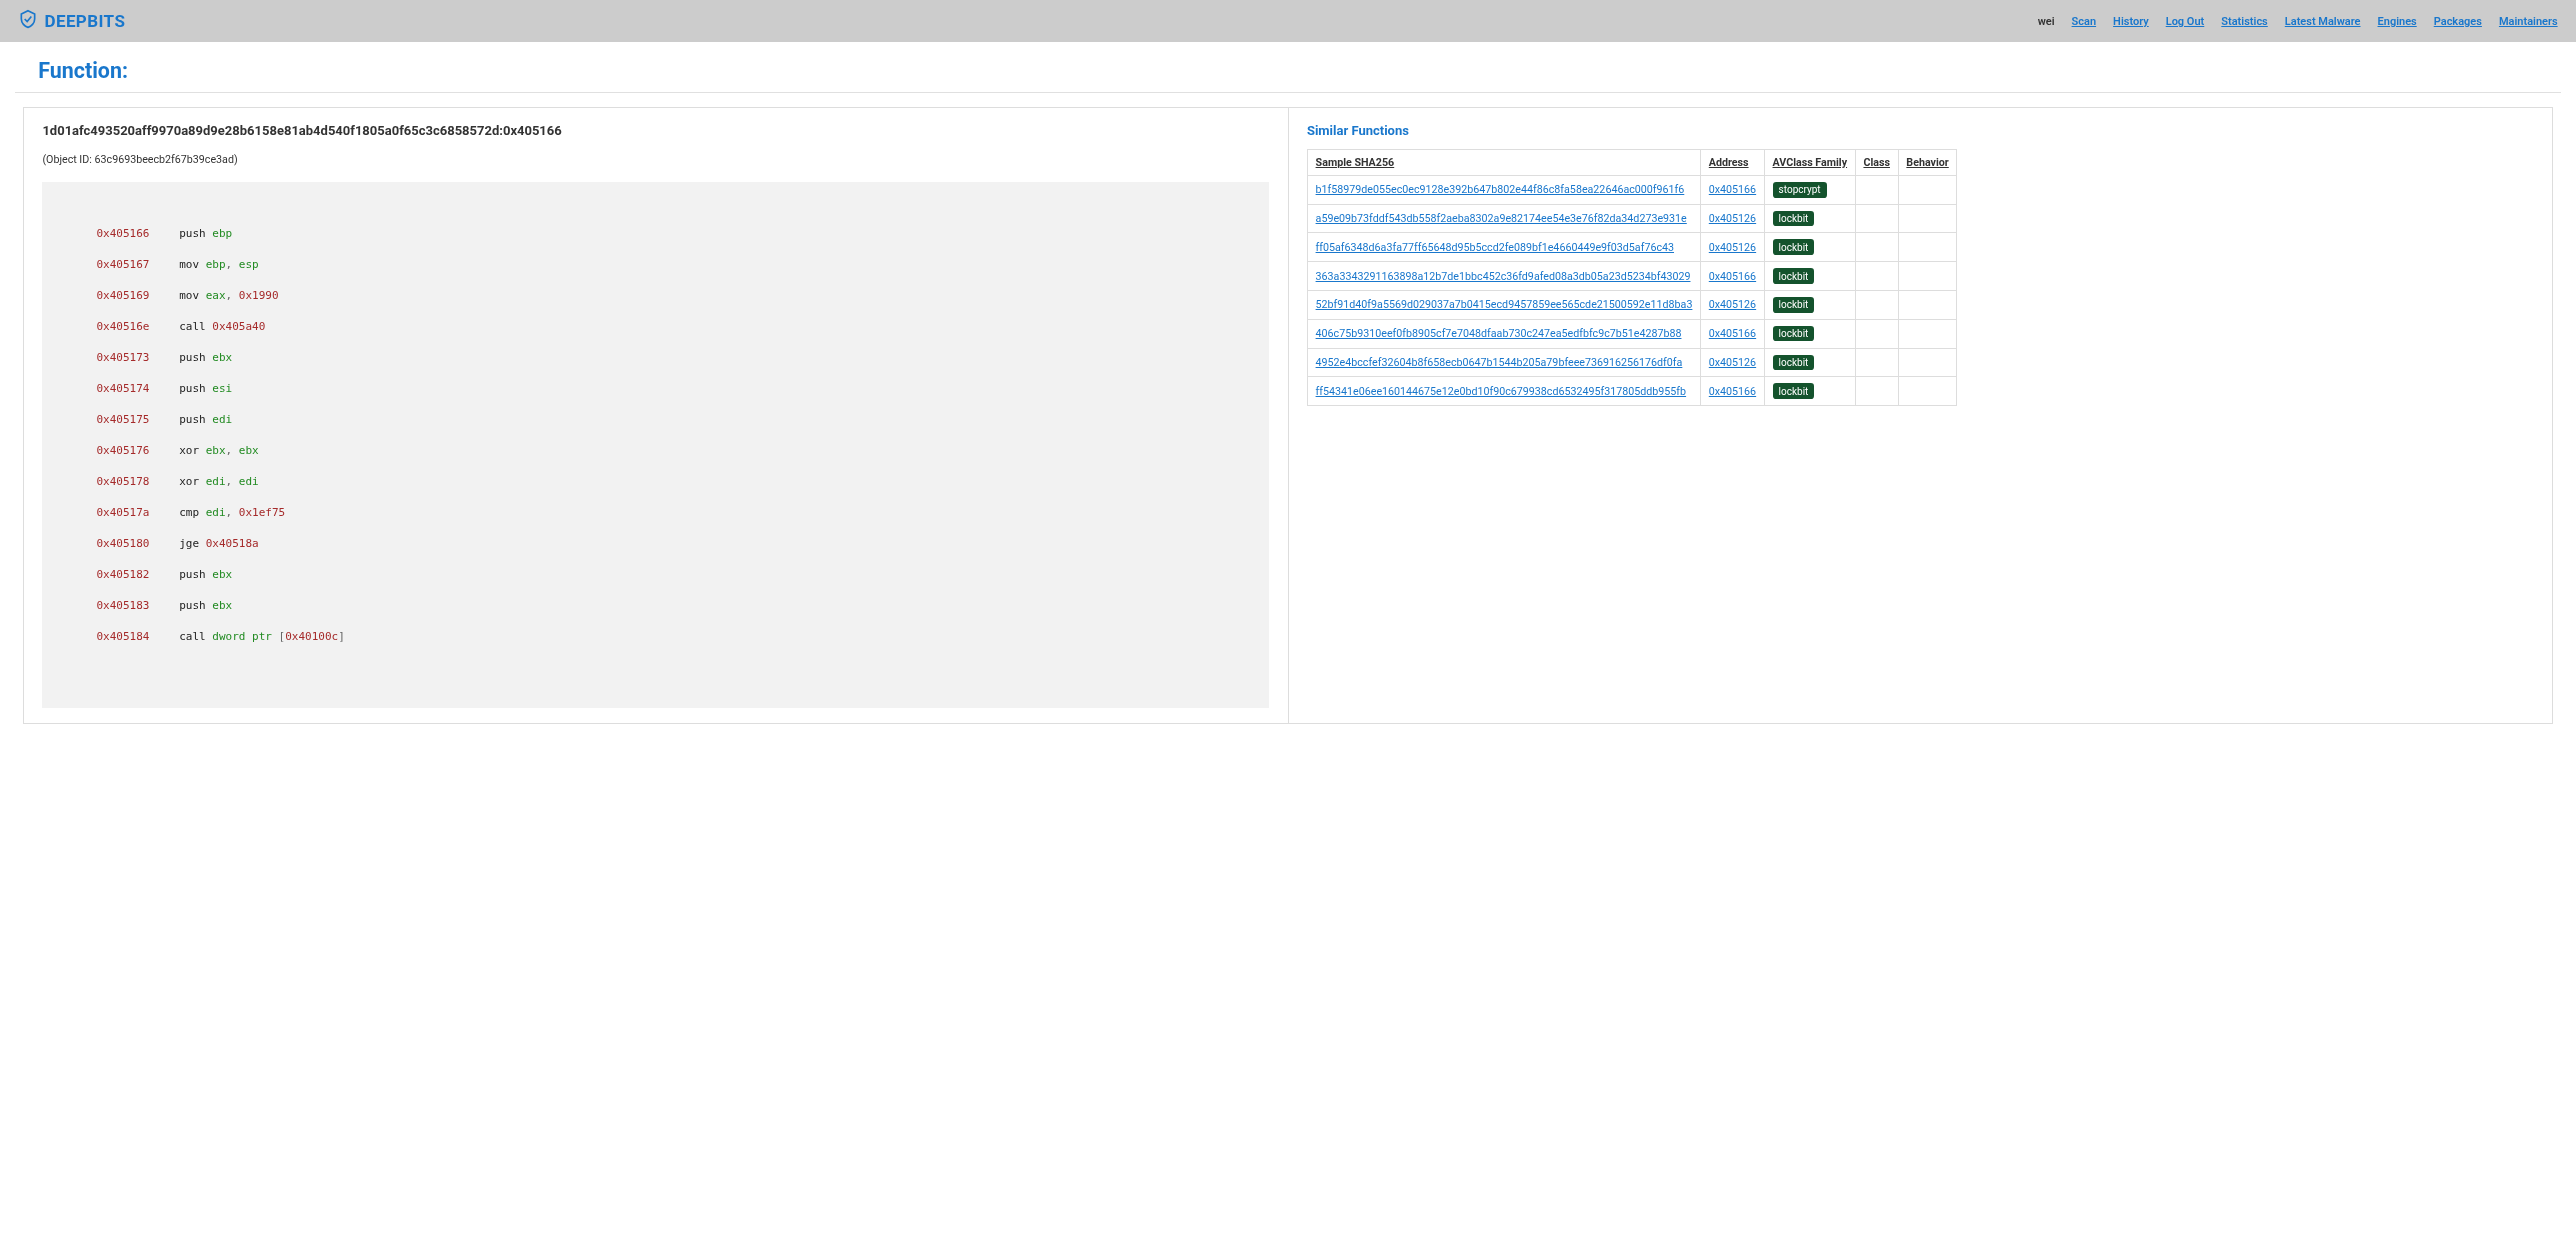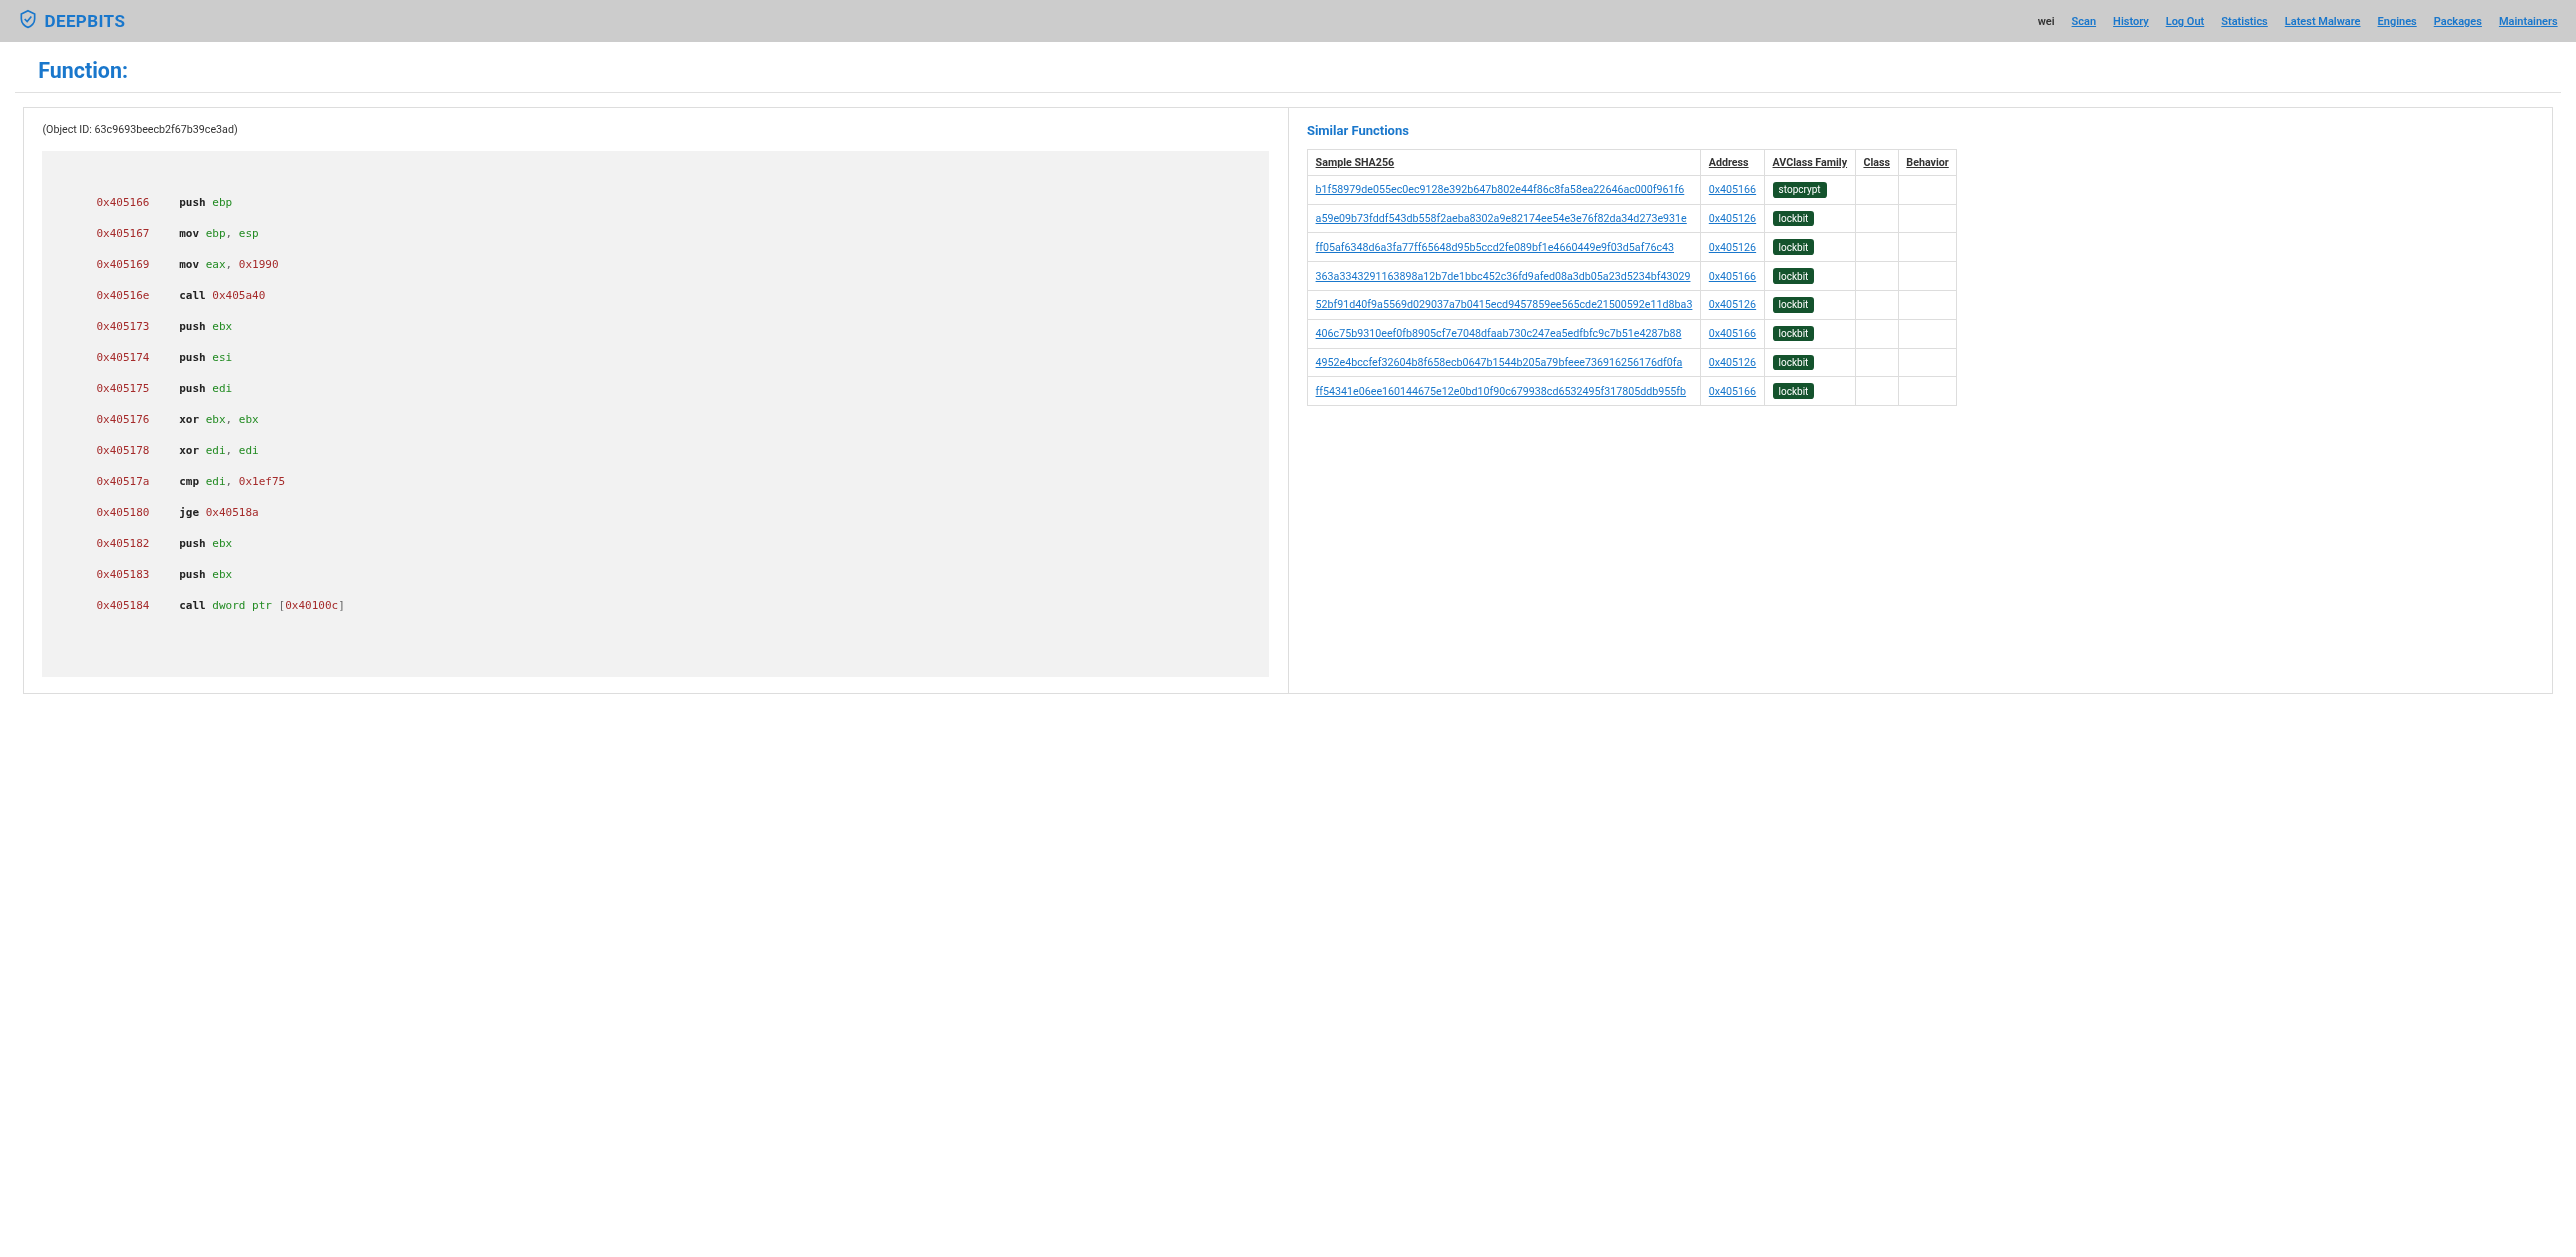--- a/index.html
+++ b/index.html
@@ -18,21 +18,21 @@
   .panel { border: 0.8px solid #ddd; flex: 1; }
   .panel-left { border-right: none; }
   .panel-inner { padding: 15.3px 18.4px; }
   
   .func-hash { font-weight: 700; font-size: 13px; margin-bottom: 15.3px; word-break: break-all; }
   .obj-id { font-size: 10.7px; margin-bottom: 15.3px; }
   
   .asm-block { background: #f2f2f2; padding: 46px 54px; font-family: ui-monospace, SFMono-Regular, Menlo, Consolas, monospace; font-size: 11px; line-height: 1; }
   .asm-row { display: flex; gap: 13.8px; margin-bottom: 20px; }
   .asm-addr { color: #a52a2a; min-width: 69px; }
-  .asm-mnemonic { font-weight: 700; color: #222; }
+  .asm-mnemonic { font-weight: 400; color: #222; }
   .tok-reg { color: #228B22; }
   .tok-imm { color: #a52a2a; }
   .tok-mem { color: #228B22; }
   .tok-punct { color: #666; }
   
   .similar-title { color: #1977cc; font-weight: 700; font-size: 13px; margin-bottom: 10.7px; }
   table { border-collapse: collapse; font-size: 10.7px; }
   th, td { border: 0.8px solid #ddd; padding: 6.1px 7.7px; text-align: left; vertical-align: middle; }
   th { font-weight: 700; background: #fff; text-decoration: underline; }
   td a { color: #1977cc; text-decoration: underline; }
@@ -63,20 +63,21 @@
     <a href="#">Packages</a>
     <a href="#">Maintainers</a>
   </div>
 </div>
 
 <h1 class="page-title">Function:</h1>
 
 <div class="content">
   <div class="panel panel-left">
     <div class="panel-inner">
+      <div class="func-hash">1d01afc493520aff9970a89d9e28b6158e81ab4d540f1805a0f65c3c6858572d:0x405166</div>
       <div class="obj-id">(Object ID: 63c9693beecb2f67b39ce3ad)</div>
       <div class="asm-block" id="asm-block">
           <div class="asm-row">
             <span class="asm-addr">0x405166</span>
             <span><span class="asm-mnemonic">push </span><span class="tok-reg">ebp</span></span>
           </div>
           <div class="asm-row">
             <span class="asm-addr">0x405167</span>
             <span><span class="asm-mnemonic">mov </span><span class="tok-reg">ebp</span><span class="tok-punct">, </span><span class="tok-reg">esp</span></span>
           </div>

